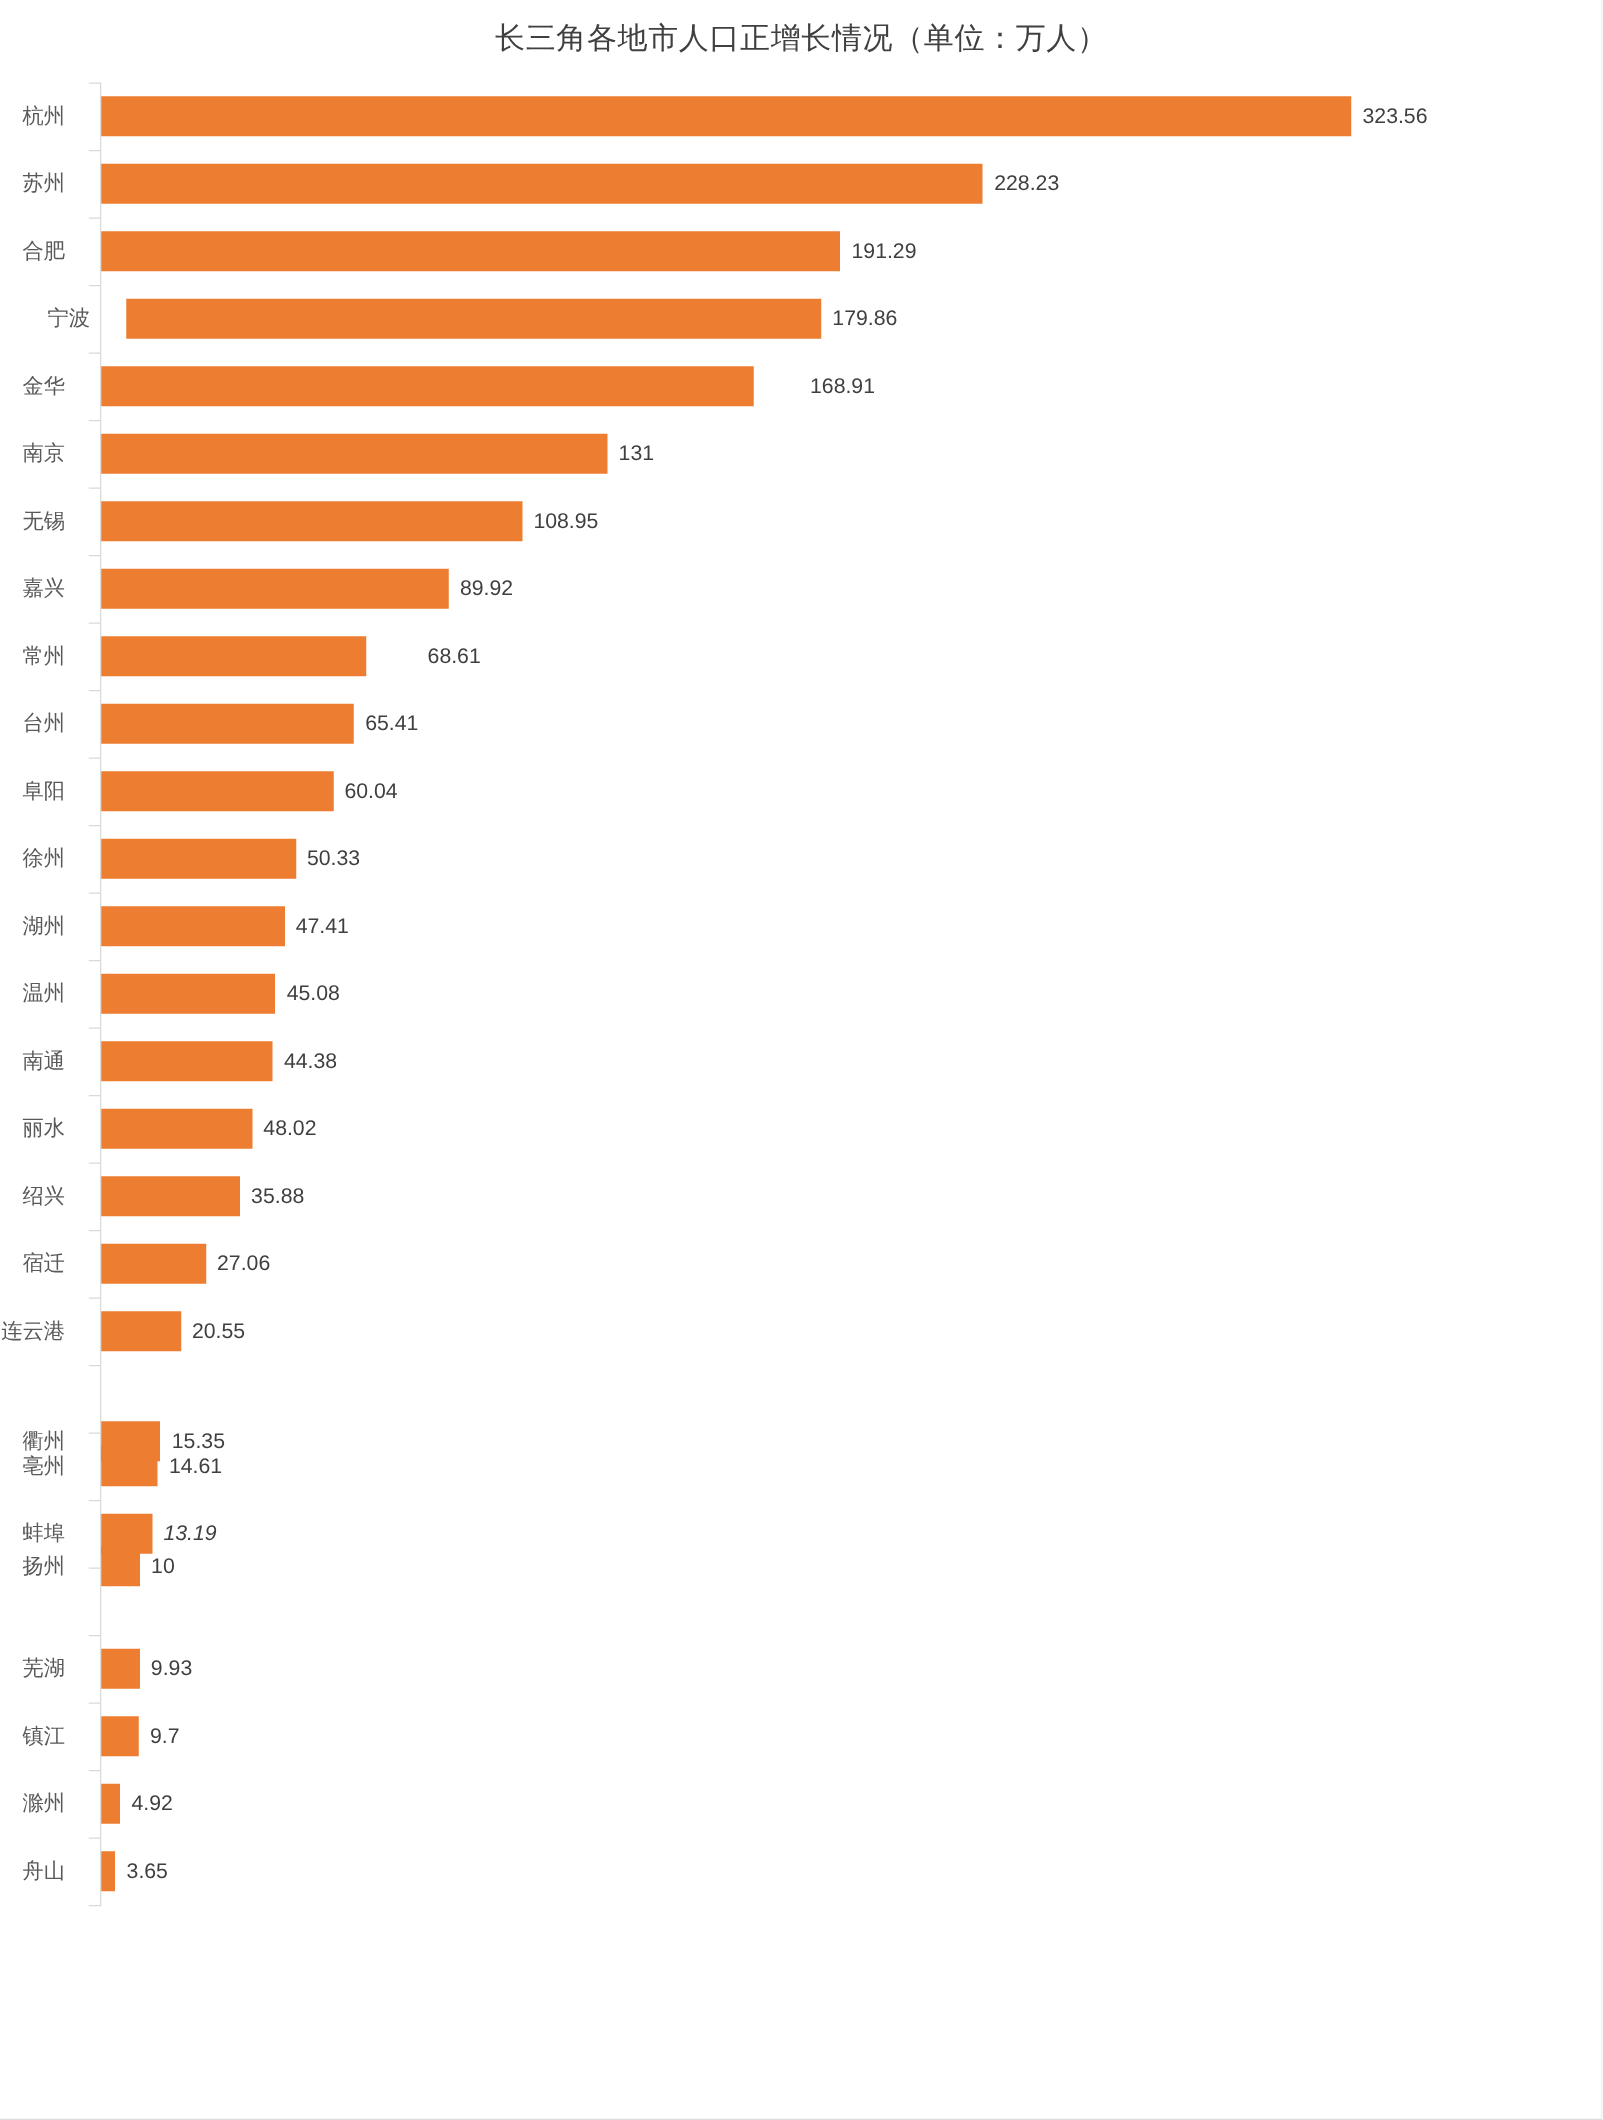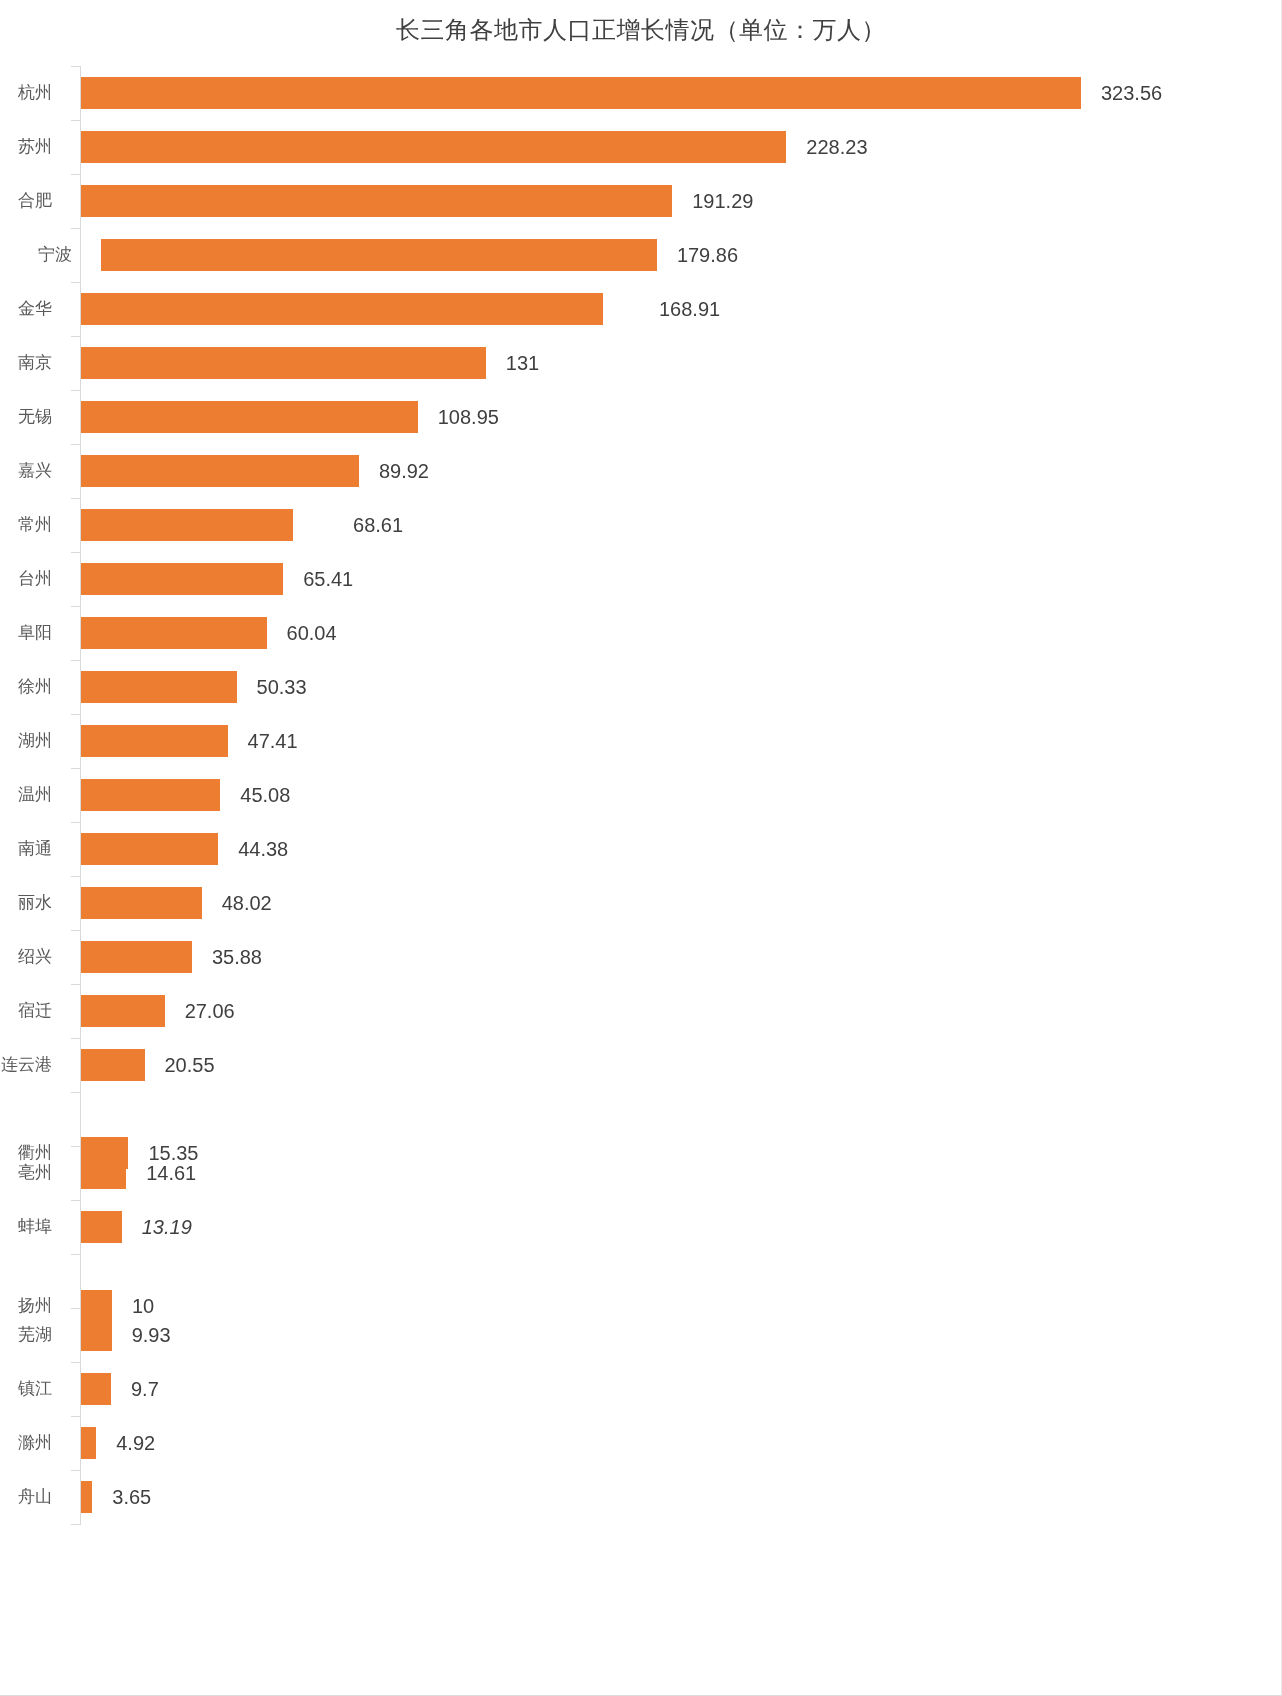--- a/index.html
+++ b/index.html
@@ -74,24 +74,24 @@
     top: 11px;
     height: 32px;
     background: #ED7D31;
   }
   .bar-value {
     position: absolute;
     top: 0;
     height: 54px;
     line-height: 54px;
     font-family: "Liberation Sans", "DejaVu Sans", sans-serif;
-    font-size: 20px;
+    font-size: 17px;
     color: #3f3f3f;
     white-space: nowrap;
-    padding-left: 20px;
+    padding-left: 9px;
   }
   .tick {
     position: absolute;
     left: 71px;
     width: 9px;
     height: 1px;
     background: #d9d9d9;
   }
 </style>
 </head>
@@ -207,21 +207,21 @@
         <div class="bar-row" style="top: 1080px;">
           <div class="cat-label">亳州</div>
           <div class="bar" style="width: 45.1539px; background: rgb(237, 125, 49);"></div>
           <div class="bar-value" style="left: 126.154px;">14.61</div>
         </div>
         <div class="bar-row" style="top: 1134px;">
           <div class="cat-label">蚌埠</div>
           <div class="bar" style="width: 40.7652px; background: rgb(237, 125, 49);"></div>
           <div class="bar-value" style="left: 121.765px; font-style: italic;">13.19</div>
         </div>
-        <div class="bar-row" style="top: 1213px;">
+        <div class="bar-row" style="top: 1160px;">
           <div class="cat-label">扬州</div>
           <div class="bar" style="width: 30.9062px; background: rgb(237, 125, 49);"></div>
           <div class="bar-value" style="left: 111.906px; text-align: center;">10</div>
         </div>
         <div class="bar-row" style="top: 1242px;">
           <div class="cat-label">芜湖</div>
           <div class="bar" style="width: 30.6898px; background: rgb(237, 125, 49);"></div>
           <div class="bar-value" style="left: 111.69px;">9.93</div>
         </div>
         <div class="bar-row" style="top: 1296px;">

